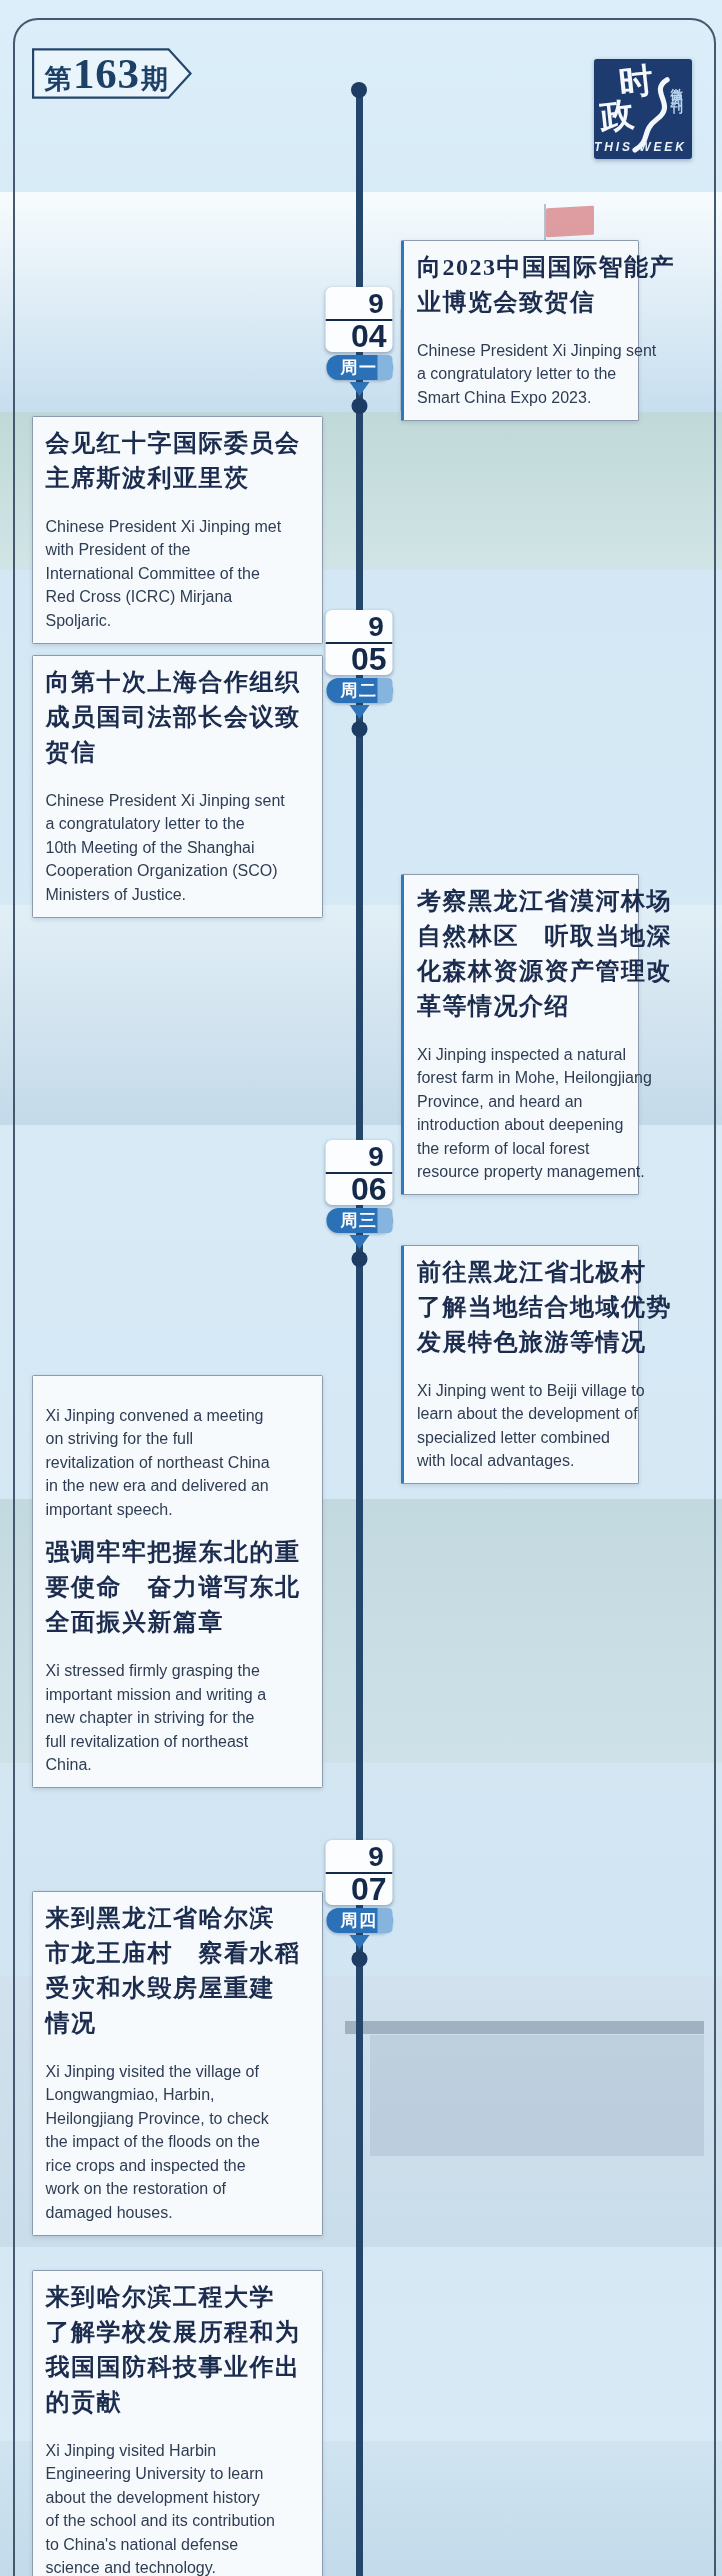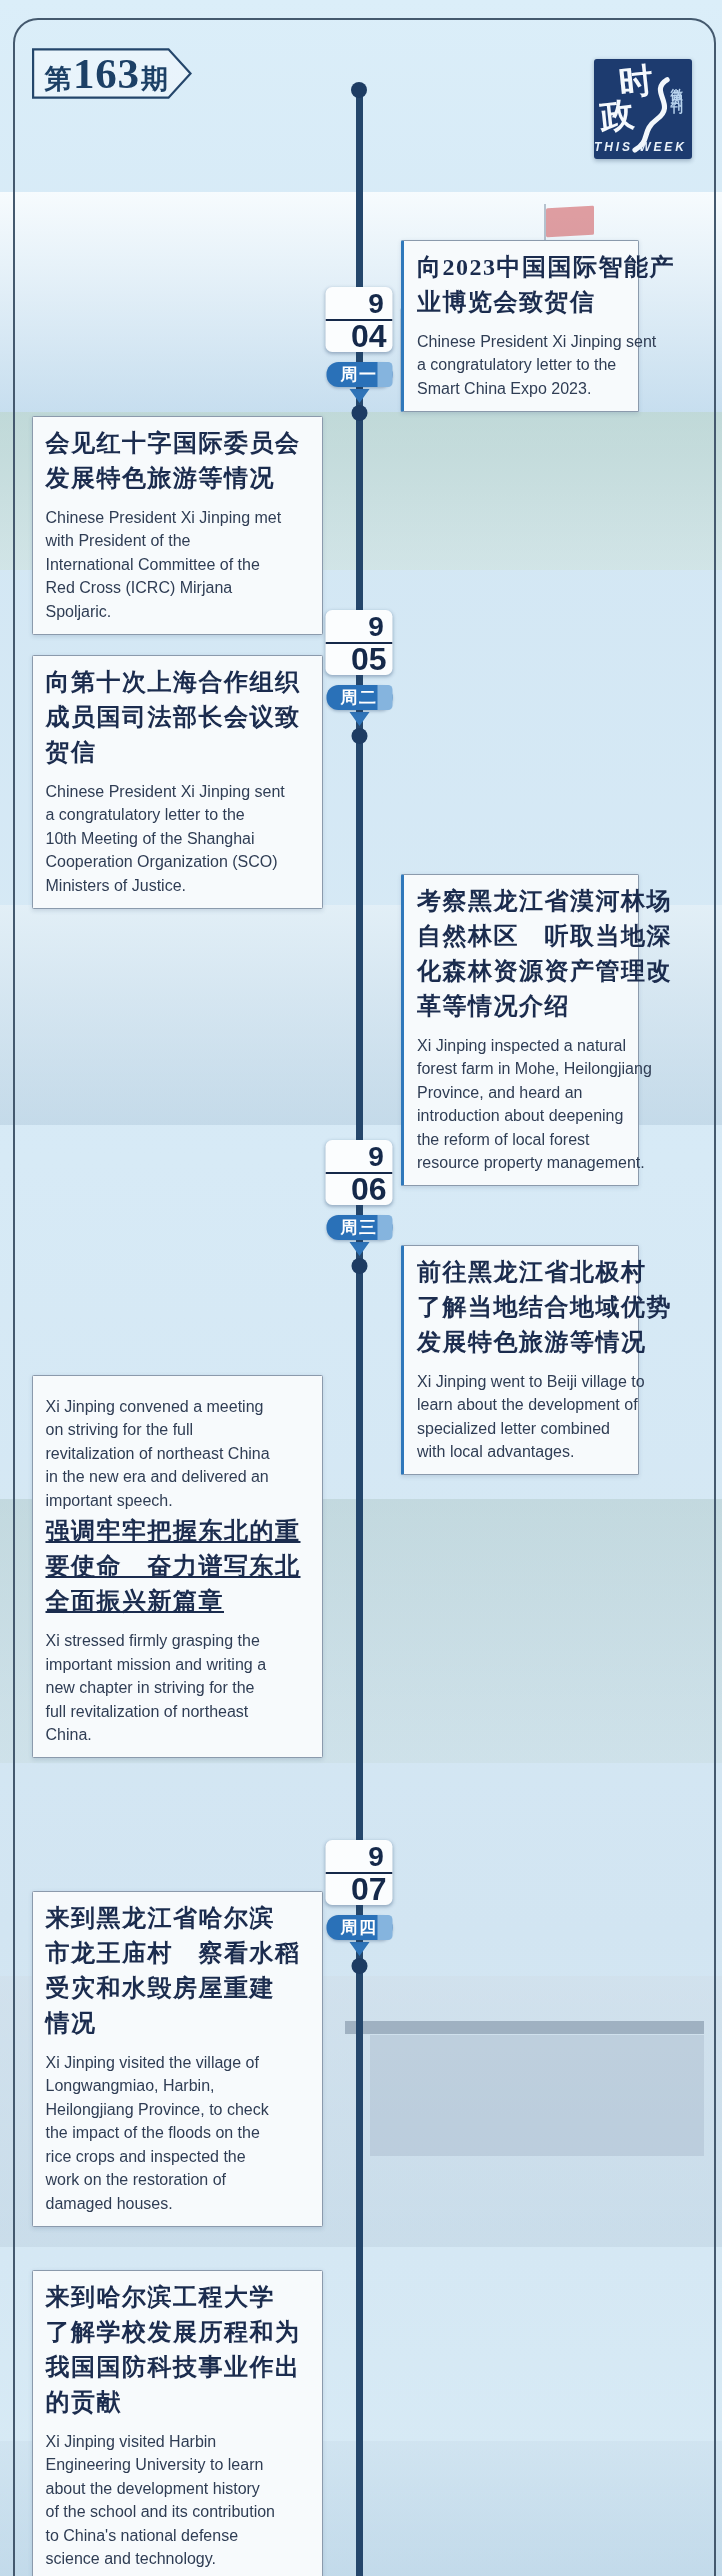--- a/index.html
+++ b/index.html
@@ -44,35 +44,35 @@
   .logo .tag{position:absolute;bottom:5.1px;left:0;width:100%;text-align:left;color:#eaf2fa;font-size:12px;font-weight:700;font-style:italic;letter-spacing:2.9px;}
 
   
   .tline{position:absolute;left:356px;top:88px;width:6.6px;height:2488px;background:#24466b;z-index:1;}
   .tdot-top{position:absolute;left:351px;top:82px;width:16px;height:16px;border-radius:50%;background:#1d3c63;z-index:4;}
 
   .marker{position:absolute;left:359px;transform:translateX(-50%);display:flex;flex-direction:column;align-items:center;z-index:4;}
   .date-card{width:67px;height:65px;background:#fbfdfe;border-radius:6.6px;box-shadow:0 1.5px 3.7px rgba(30,60,100,.35);overflow:hidden;}
   .date-card .mon{font-size:28px;font-weight:700;color:#15294a;text-align:right;padding:2.2px 8.8px 0.7px 0;line-height:29px;border-bottom:2.9px solid #15294a;}
   .date-card .day{font-size:32px;font-weight:700;color:#15294a;text-align:right;padding:0 5.9px 0 0;line-height:31px;}
-  .week-band{position:relative;width:66px;height:25px;margin-top:10px;background:#2a71b8;border-radius:12px;box-shadow:0 1.5px 2.9px rgba(30,60,100,.3);
+  .week-band{position:relative;width:66px;height:25px;margin-top:3px;background:#2a71b8;border-radius:12px;box-shadow:0 1.5px 2.9px rgba(30,60,100,.3);
     color:#ffffff;font-size:17px;font-weight:700;letter-spacing:1.5px;text-align:center;line-height:25px;}
   .week-band::after{content:"";position:absolute;right:0;top:0;width:14.7px;height:25px;background:#85b4de;border-radius:0 4.4px 4.4px 0;}
   .tri{width:0;height:0;margin-top:2.2px;border-left:10.3px solid transparent;border-right:10.3px solid transparent;border-top:14.7px solid #2f74b8;}
   .dot{width:16px;height:16px;margin-top:2.2px;border-radius:50%;background:#1d3c63;}
 
   
   .card{position:absolute;background:#f7fafc;border:1.5px solid #8b9aac;border-radius:1.5px;box-sizing:border-box;
     padding:8.8px 7.3px 10.3px 13px;box-shadow:0 1.5px 4.4px rgba(40,70,110,.15);z-index:3;}
   .card.left{left:31.5px;width:291px;}
   .card.right{left:401px;width:238px;border-left:3.7px solid #2f78bb;}
   .ctitle{font-family:"Liberation Serif","DejaVu Serif",serif;font-weight:700;color:#1b2c4e;
     font-size:24px;line-height:35px;letter-spacing:1.5px;white-space:pre;}
-  .cbody{margin-top:10px;font-size:16px;line-height:23.5px;color:#2f3d54;white-space:pre;}
-  .ctitle.second{margin-top:2px;text-decoration:underline;}
+  .cbody{margin-top:19px;font-size:16px;line-height:23.5px;color:#2f3d54;white-space:pre;}
+  .ctitle.second{margin-top:14px;}
 </style>
 </head>
 <body>
 
 <div id="poster">
 
   <div class="band b1">
     <div class="pole"></div>
     <div class="flag"></div>
     <div class="bld"></div>
@@ -156,21 +156,21 @@
   <div class="card right" style="top:240px">
     <div class="ctitle">向2023中国国际智能产
 业博览会致贺信</div>
     <div class="cbody">Chinese President Xi Jinping sent
 a congratulatory letter to the
 Smart China Expo 2023.</div>
   </div>
 
   <div class="card left" style="top:416px">
     <div class="ctitle">会见红十字国际委员会
-发展特色旅游等情况</div>
+主席斯波利亚里茨</div>
     <div class="cbody">Chinese President Xi Jinping met
 with President of the
 International Committee of the
 Red Cross (ICRC) Mirjana
 Spoljaric.</div>
   </div>
 
   <div class="card left" style="top:655px">
     <div class="ctitle">向第十次上海合作组织
 成员国司法部长会议致

